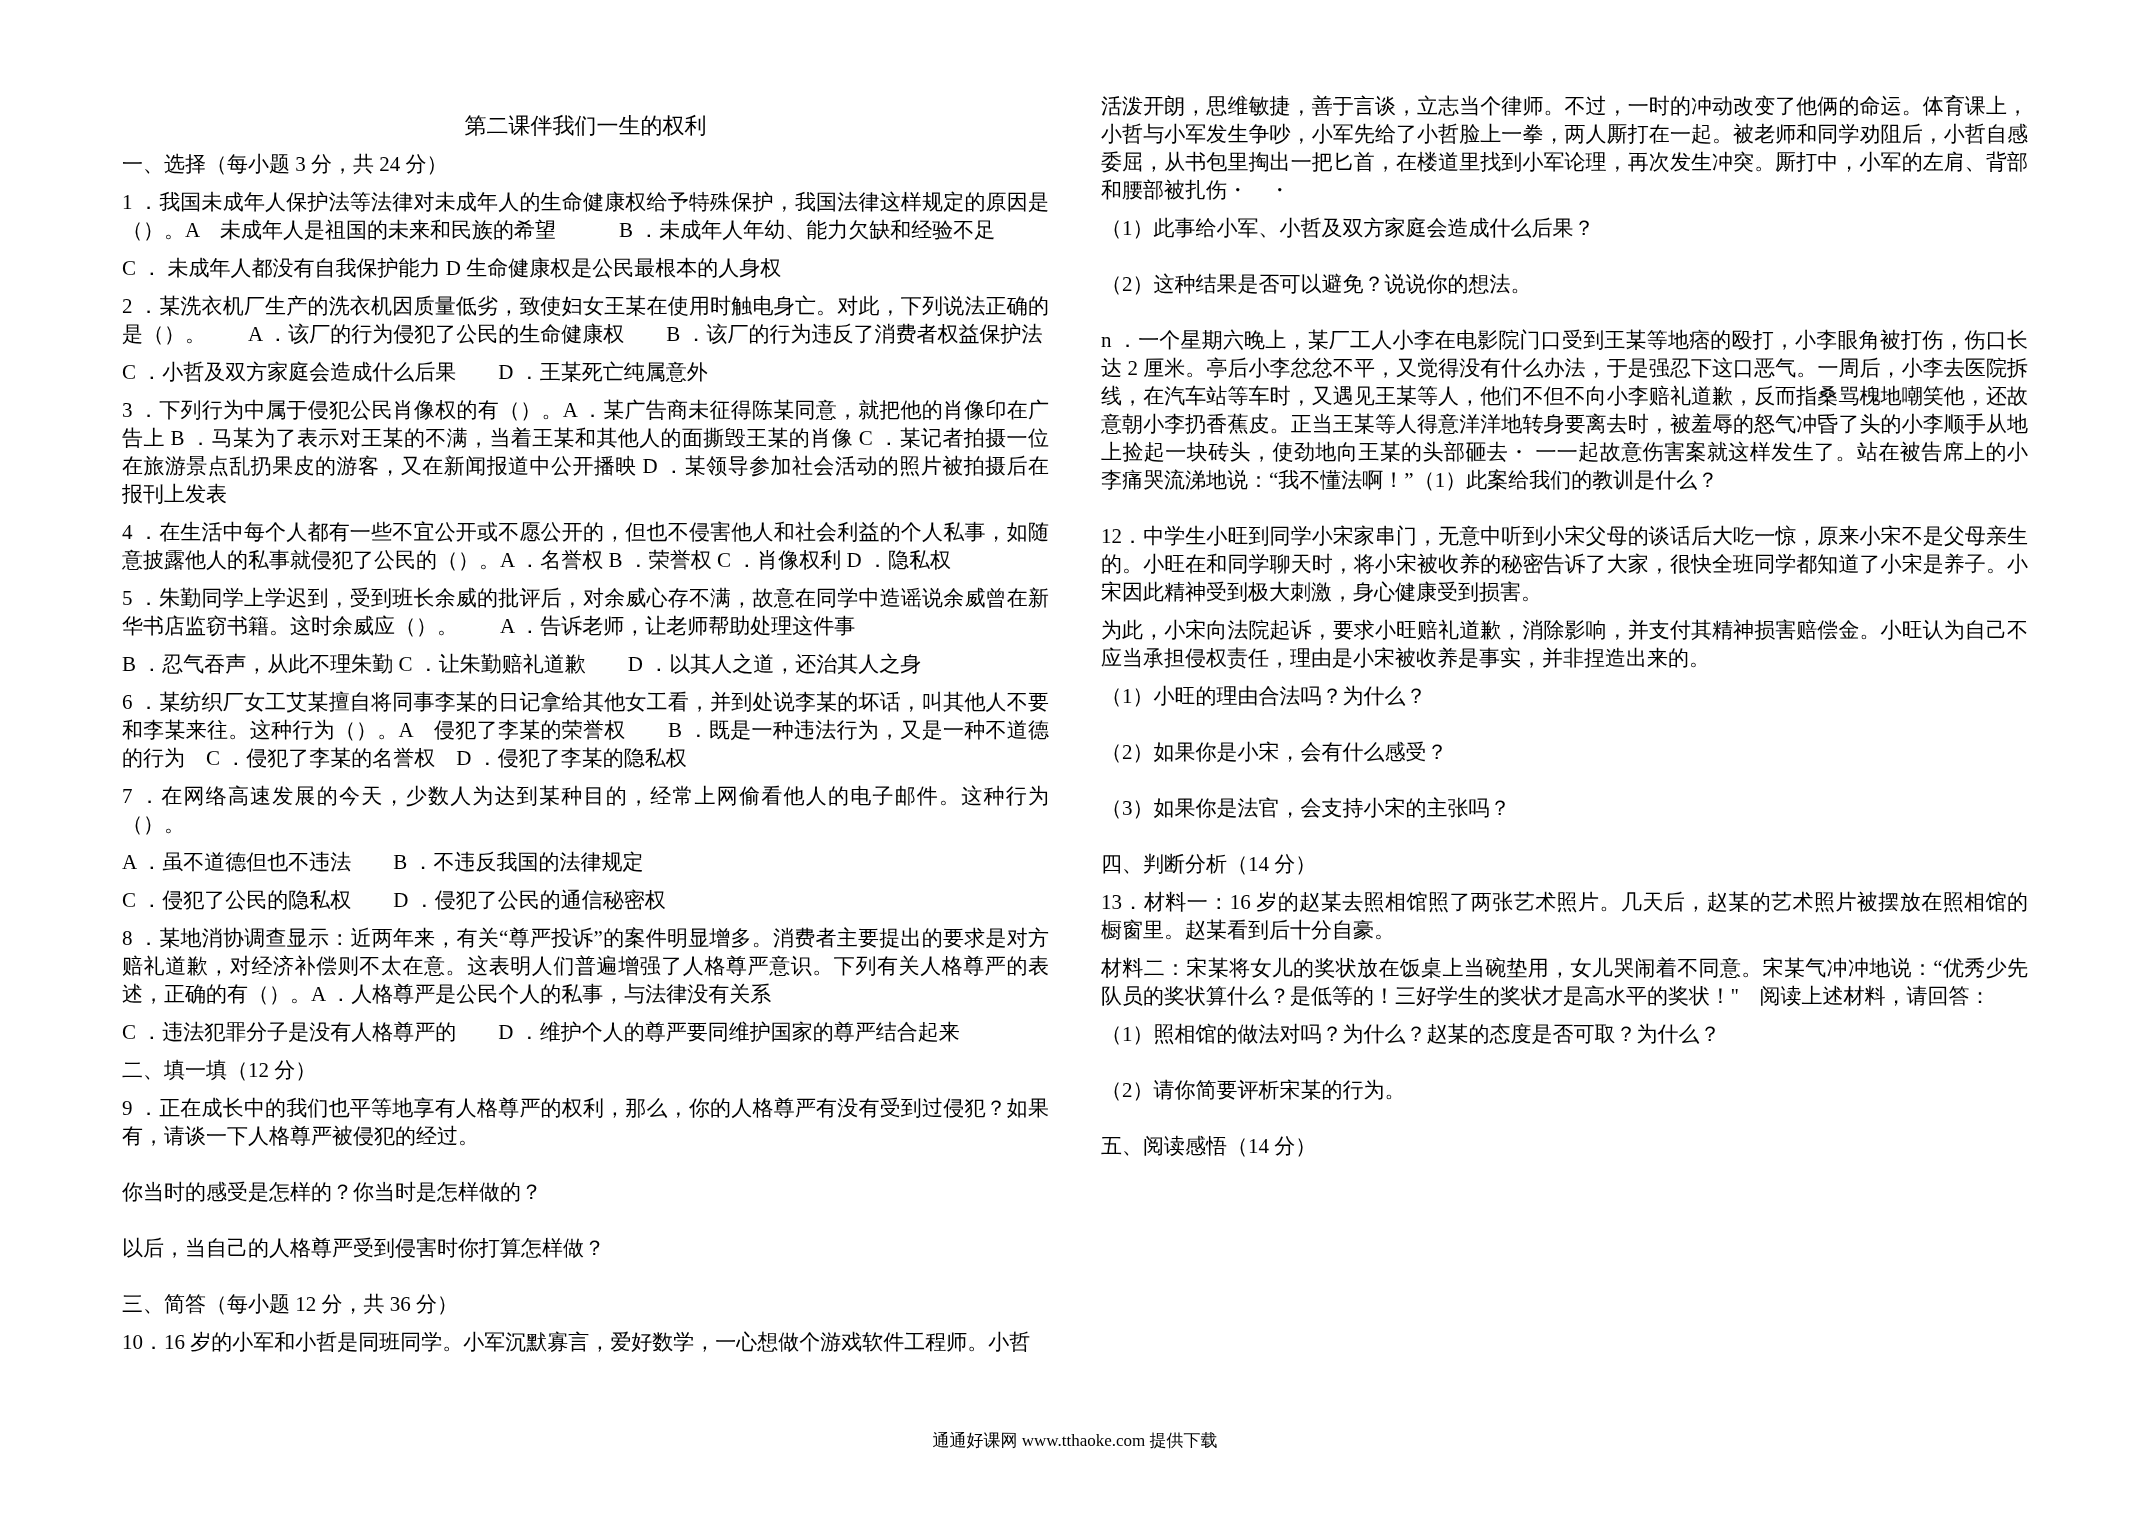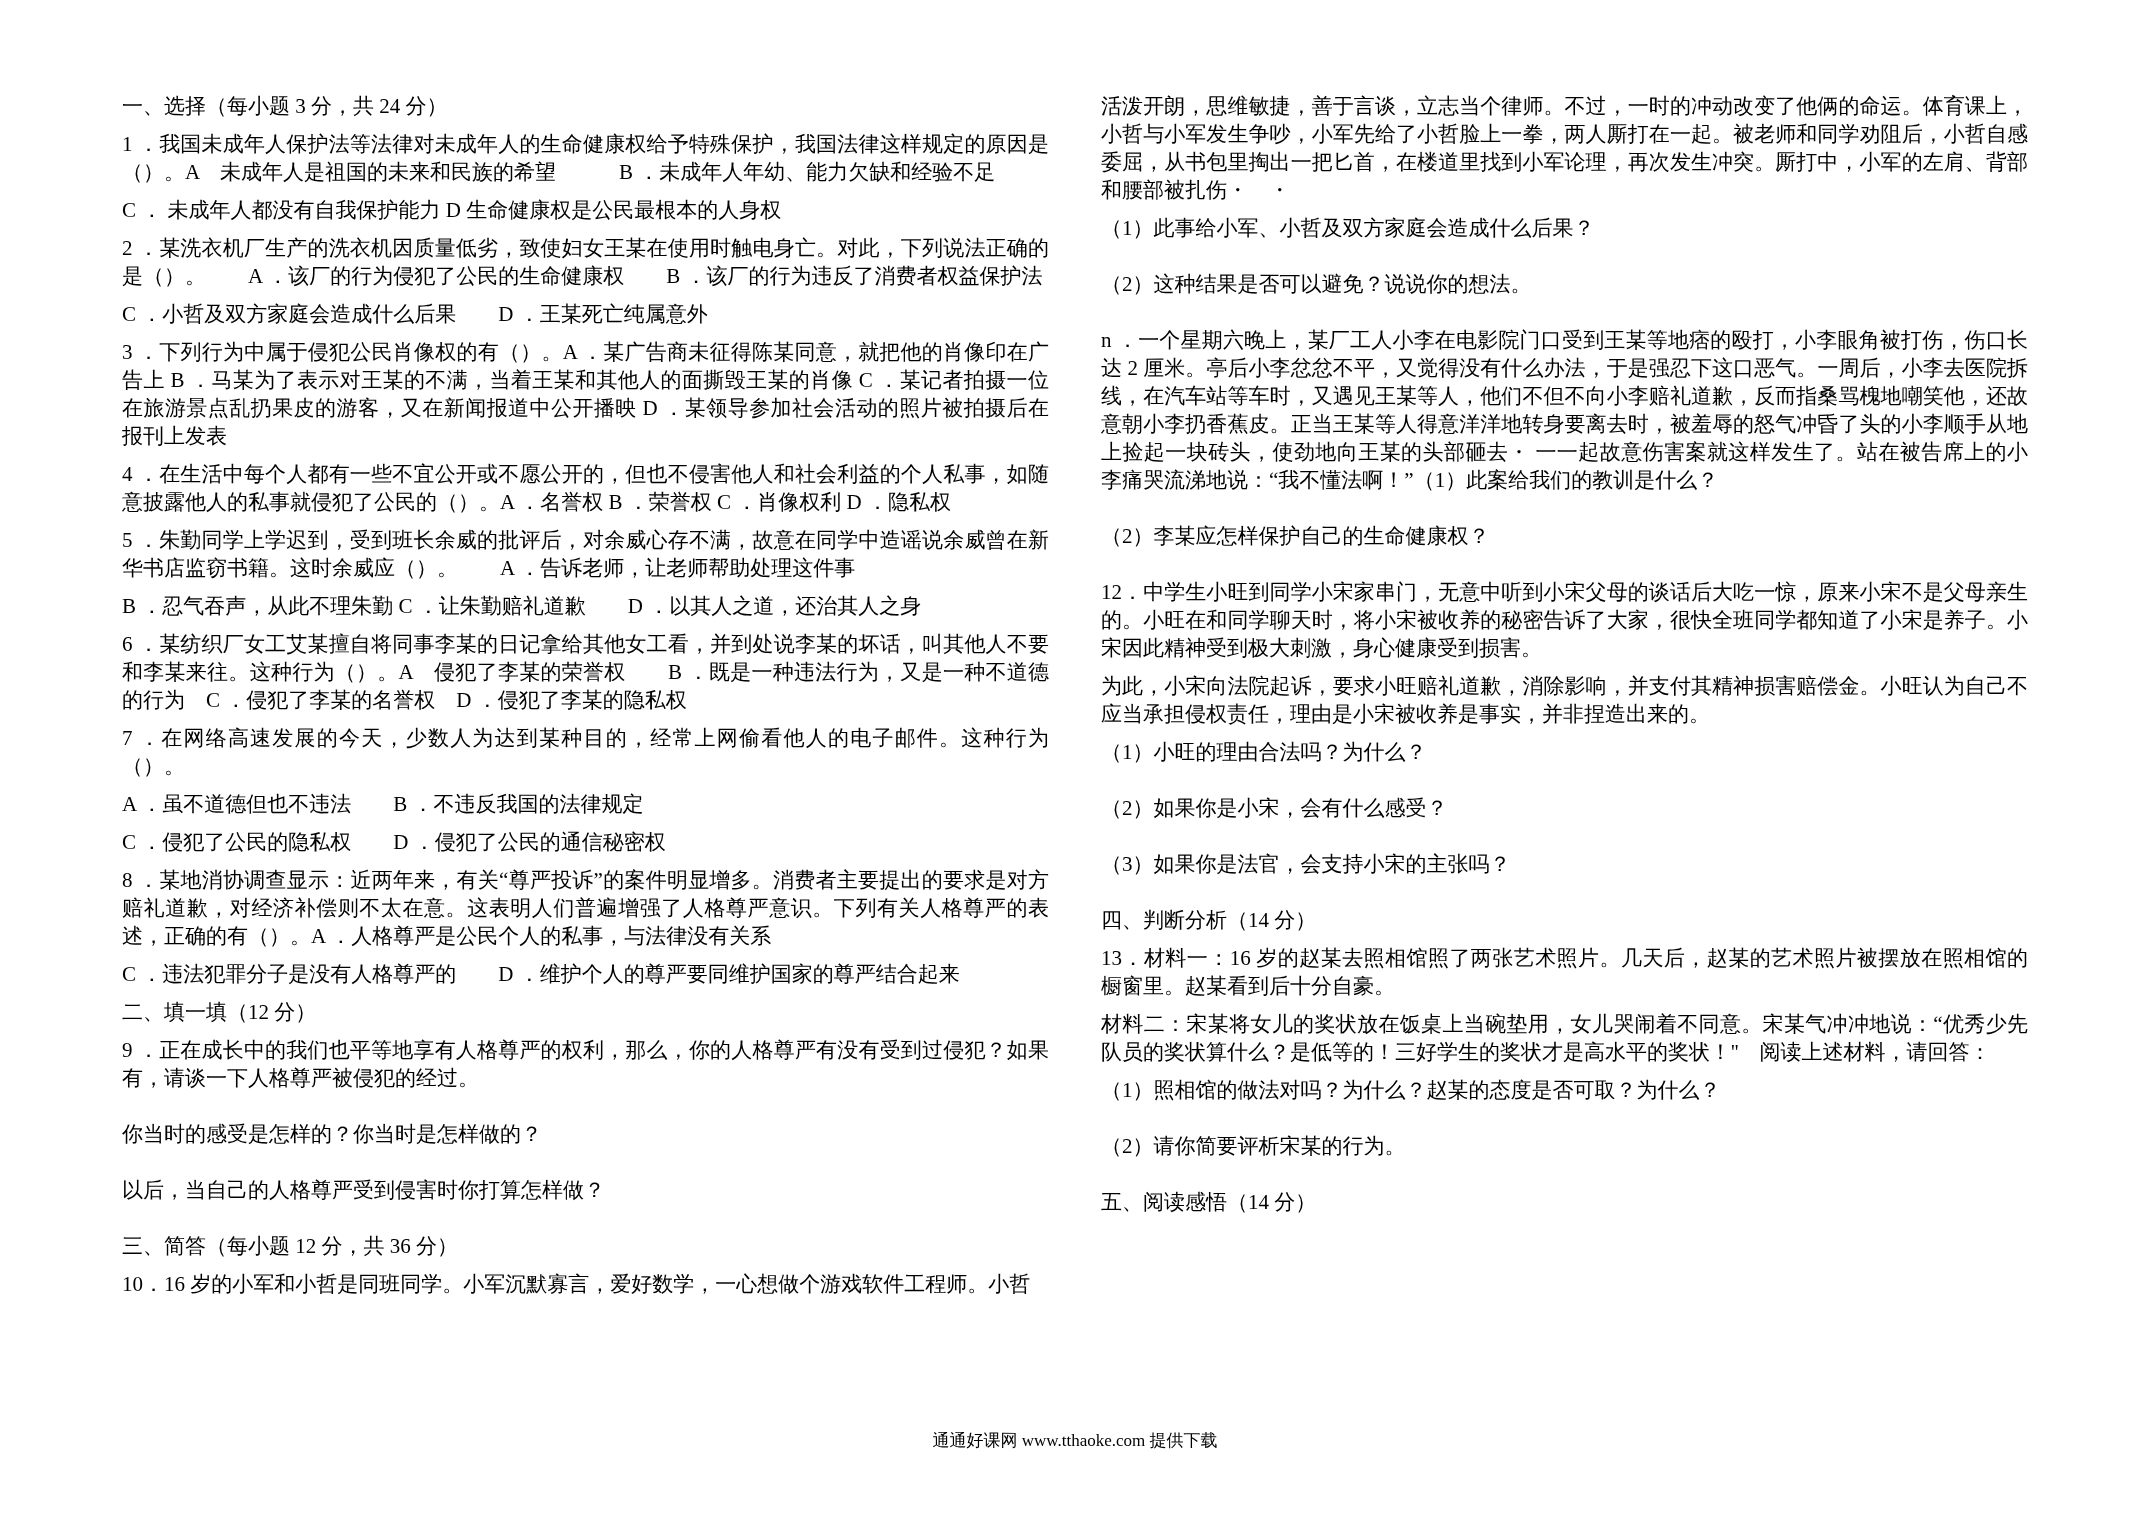--- a/index.html
+++ b/index.html
@@ -51,20 +51,21 @@
     font-size: 17px;
     line-height: 22px;
   }
 </style>
 </head>
 <body>
 
 <div class="page">
   <div class="columns">
     <div class="col">
+      <h1 class="title">第二课伴我们一生的权利</h1>
       <div>
           <p class="para">一、选择（每小题 3 分，共 24 分）</p>
           <p class="para">1 ．我国未成年人保护法等法律对未成年人的生命健康权给予特殊保护，我国法律这样规定的原因是（）。A　未成年人是祖国的未来和民族的希望　　　B ．未成年人年幼、能力欠缺和经验不足</p>
           <p class="para">C ． 未成年人都没有自我保护能力 D 生命健康权是公民最根本的人身权</p>
           <p class="para">2 ．某洗衣机厂生产的洗衣机因质量低劣，致使妇女王某在使用时触电身亡。对此，下列说法正确的是（）。　　A ．该厂的行为侵犯了公民的生命健康权　　B ．该厂的行为违反了消费者权益保护法</p>
           <p class="para">C ．小哲及双方家庭会造成什么后果　　D ．王某死亡纯属意外</p>
           <p class="para">3 ．下列行为中属于侵犯公民肖像权的有（）。A ．某广告商未征得陈某同意，就把他的肖像印在广告上 B ．马某为了表示对王某的不满，当着王某和其他人的面撕毁王某的肖像 C ．某记者拍摄一位在旅游景点乱扔果皮的游客，又在新闻报道中公开播映 D ．某领导参加社会活动的照片被拍摄后在报刊上发表</p>
           <p class="para">4 ．在生活中每个人都有一些不宜公开或不愿公开的，但也不侵害他人和社会利益的个人私事，如随意披露他人的私事就侵犯了公民的（）。A ．名誉权 B ．荣誉权 C ．肖像权利 D ．隐私权</p>
           <p class="para">5 ．朱勤同学上学迟到，受到班长余威的批评后，对余威心存不满，故意在同学中造谣说余威曾在新华书店监窃书籍。这时余威应（）。　　A ．告诉老师，让老师帮助处理这件事</p>
           <p class="para">B ．忍气吞声，从此不理朱勤 C ．让朱勤赔礼道歉　　D ．以其人之道，还治其人之身</p>
@@ -81,21 +82,20 @@
           <p class="para">三、简答（每小题 12 分，共 36 分）</p>
           <p class="para">10．16 岁的小军和小哲是同班同学。小军沉默寡言，爱好数学，一心想做个游戏软件工程师。小哲</p>
         </div>
     </div>
     <div class="col">
       <div>
           <p class="para">活泼开朗，思维敏捷，善于言谈，立志当个律师。不过，一时的冲动改变了他俩的命运。体育课上，小哲与小军发生争吵，小军先给了小哲脸上一拳，两人厮打在一起。被老师和同学劝阻后，小哲自感委屈，从书包里掏出一把匕首，在楼道里找到小军论理，再次发生冲突。厮打中，小军的左肩、背部和腰部被扎伤・　・</p>
           <p class="para gap">（1）此事给小军、小哲及双方家庭会造成什么后果？</p>
           <p class="para gap">（2）这种结果是否可以避免？说说你的想法。</p>
           <p class="para gap">n ．一个星期六晚上，某厂工人小李在电影院门口受到王某等地痞的殴打，小李眼角被打伤，伤口长达 2 厘米。亭后小李忿忿不平，又觉得没有什么办法，于是强忍下这口恶气。一周后，小李去医院拆线，在汽车站等车时，又遇见王某等人，他们不但不向小李赔礼道歉，反而指桑骂槐地嘲笑他，还故意朝小李扔香蕉皮。正当王某等人得意洋洋地转身要离去时，被羞辱的怒气冲昏了头的小李顺手从地上捡起一块砖头，使劲地向王某的头部砸去・ 一一起故意伤害案就这样发生了。站在被告席上的小李痛哭流涕地说：“我不懂法啊！”（1）此案给我们的教训是什么？</p>
-          <p class="para gap">（2）李某应怎样保护自己的生命健康权？</p>
           <p class="para">12．中学生小旺到同学小宋家串门，无意中听到小宋父母的谈话后大吃一惊，原来小宋不是父母亲生的。小旺在和同学聊天时，将小宋被收养的秘密告诉了大家，很快全班同学都知道了小宋是养子。小宋因此精神受到极大刺激，身心健康受到损害。</p>
           <p class="para">为此，小宋向法院起诉，要求小旺赔礼道歉，消除影响，并支付其精神损害赔偿金。小旺认为自己不应当承担侵权责任，理由是小宋被收养是事实，并非捏造出来的。</p>
           <p class="para gap">（1）小旺的理由合法吗？为什么？</p>
           <p class="para gap">（2）如果你是小宋，会有什么感受？</p>
           <p class="para gap">（3）如果你是法官，会支持小宋的主张吗？</p>
           <p class="para">四、判断分析（14 分）</p>
           <p class="para">13．材料一：16 岁的赵某去照相馆照了两张艺术照片。几天后，赵某的艺术照片被摆放在照相馆的橱窗里。赵某看到后十分自豪。</p>
           <p class="para">材料二：宋某将女儿的奖状放在饭桌上当碗垫用，女儿哭闹着不同意。宋某气冲冲地说：“优秀少先队员的奖状算什么？是低等的！三好学生的奖状才是高水平的奖状！''　阅读上述材料，请回答：</p>
           <p class="para gap">（1）照相馆的做法对吗？为什么？赵某的态度是否可取？为什么？</p>
           <p class="para gap">（2）请你简要评析宋某的行为。</p>

